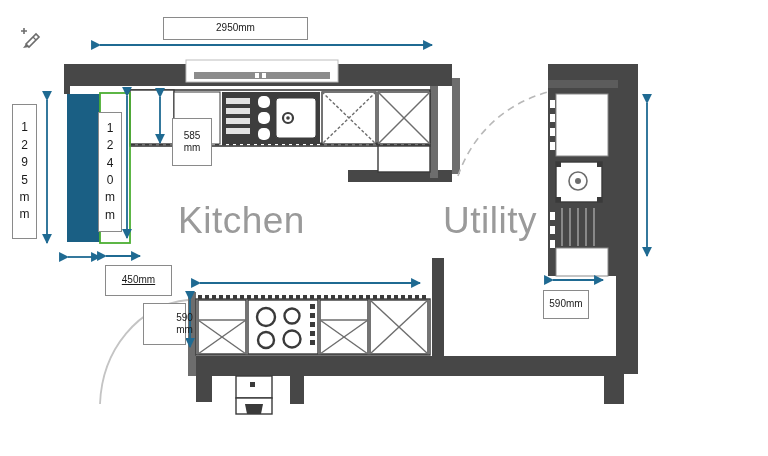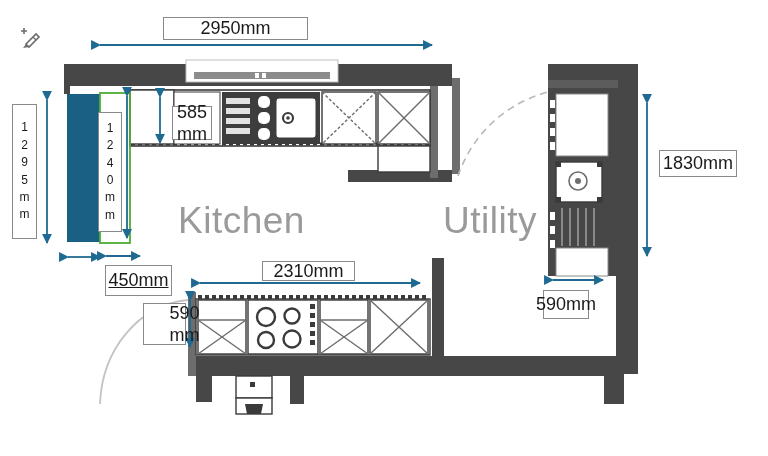--- a/index.html
+++ b/index.html
@@ -26,21 +26,21 @@
   }
 
   
   .dim-box {
     position: absolute;
     box-sizing: border-box;
     border: 1px solid #8a8a8a;
     background: #ffffff;
     color: #1a1a1a;
     font-family: "Liberation Sans", sans-serif;
-    font-size: 18px;
+    font-size: 10px;
     line-height: 1.25;
     display: flex;
     align-items: center;
     justify-content: center;
     text-align: center;
     z-index: 30;
     white-space: pre-line;
   }
   .dim-box.vert-chars {
     writing-mode: horizontal-tb;
@@ -309,28 +309,26 @@
 
   <div class="dim-box vert-chars" style="left:98px; top:112px; width:24px; height:120px;">
     <span>1</span>
     <span>2</span>
     <span>4</span>
     <span>0</span>
     <span>m</span>
     <span>m</span>
   </div>
 
-  <div class="dim-box" style="left:172px; top:106px; width:40px; height:34px;">585
+  <div class="dim-box" style="left:172px; top:118px; width:40px; height:48px;">585
 mm</div>
 
-  <div class="dim-box" style="left:659px; top:150px; width:78px; height:27px;">1830mm</div>
 
 
   <div class="dim-box" style="left:105px; top:265px; width:67px; height:31px;text-decoration:underline;">450mm</div>
 
-  <div class="dim-box" style="left:262px; top:261px; width:93px; height:20px;">2310mm</div>
 
   <div class="dim-box" style="left:143px; top:303px; width:43px; height:42px;padding-left:40px;">590
 mm</div>
 
   <div class="dim-box" style="left:543px; top:290px; width:46px; height:29px;">590mm</div>
 
 </div>
 
 </body></html>

